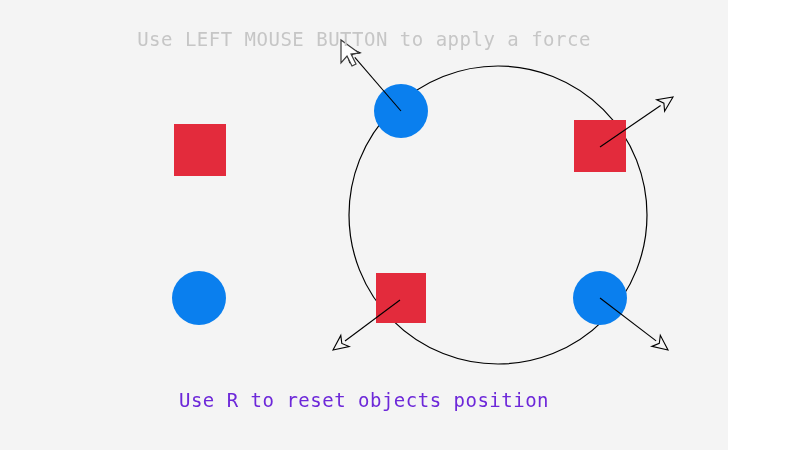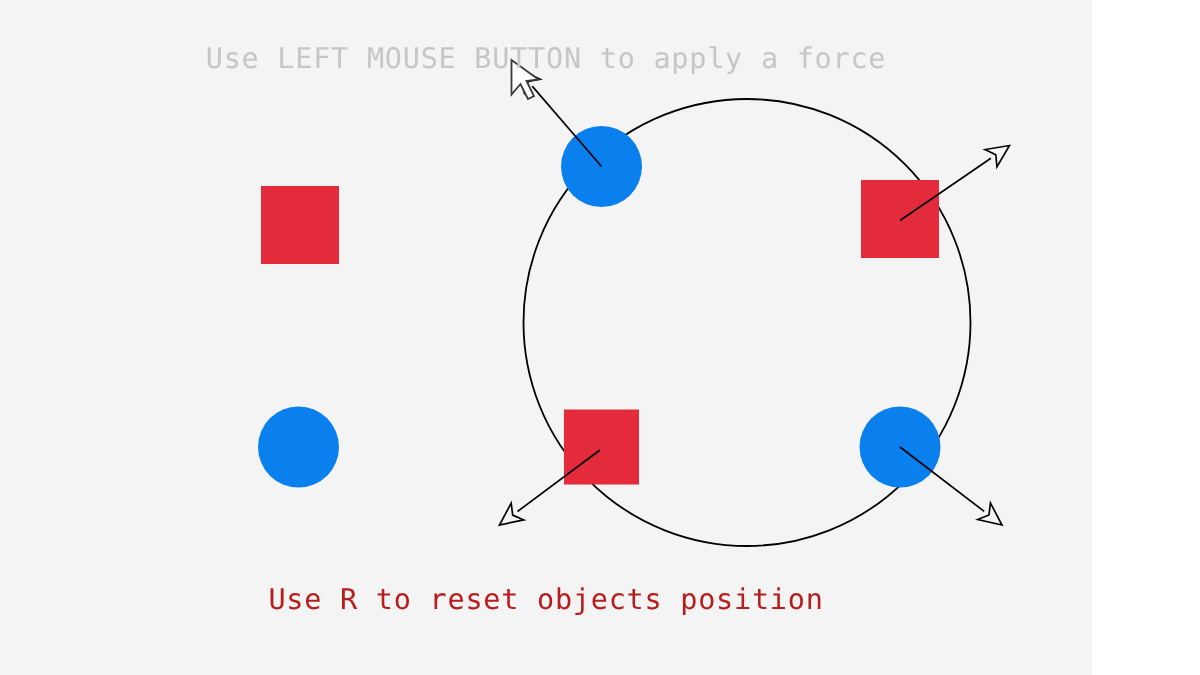--- a/index.html
+++ b/index.html
@@ -89,15 +89,15 @@
       <polygon points="668.0,350.0 651.8,346.4 659.3,343.3 660.3,335.3" fill="none" stroke="#000000" stroke-width="1.1"></polygon>
     </g>
 
     <g>
       <polygon points="341,40 341,63 347,56 352,66 356,64 351,54 359,53" fill="#ffffff" stroke="#3a3a3a" stroke-width="1.2" stroke-linejoin="miter"></polygon>
     </g>
   </svg>
 
   <div class="hint-text" id="hint-top" style="color: rgb(198, 198, 198);">Use LEFT MOUSE BUTTON to apply a force</div>
 
-  <div class="hint-text" id="hint-bottom" style="color: #b91c1c;">Use R to reset objects position</div>
+  <div class="hint-text" id="hint-bottom" style="color: #6d28d9;">Use R to reset objects position</div>
 
 </div>
 
 </body></html>

